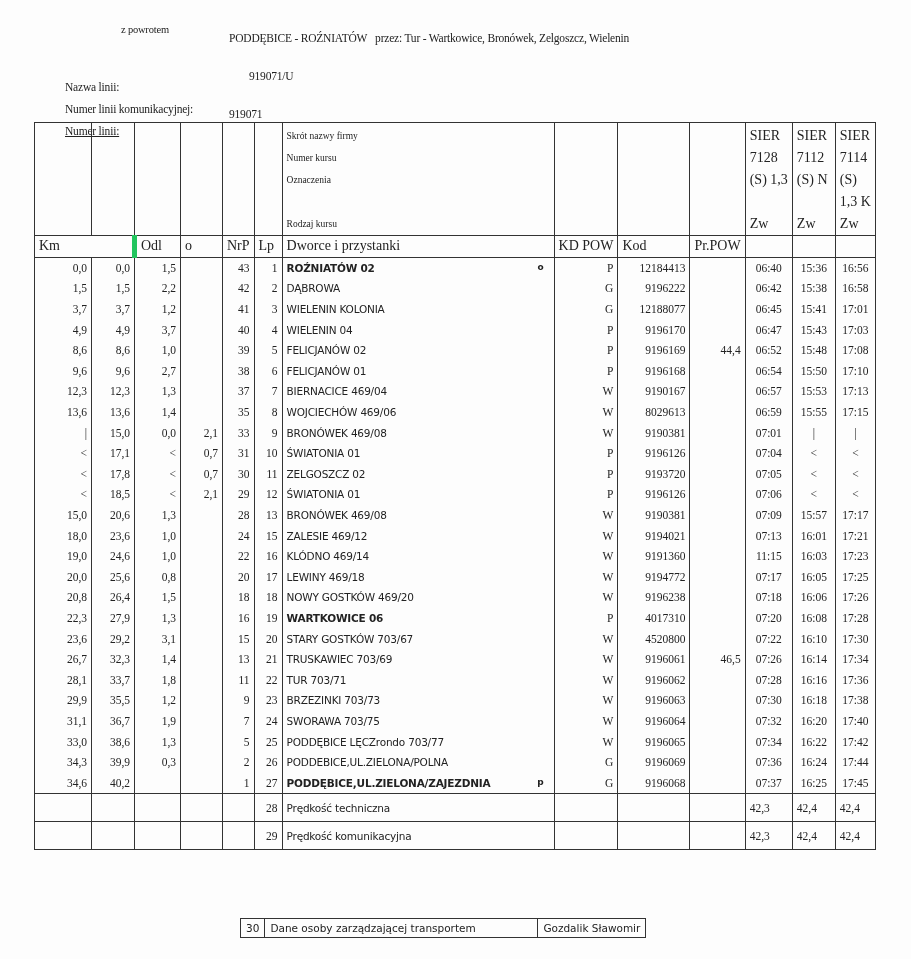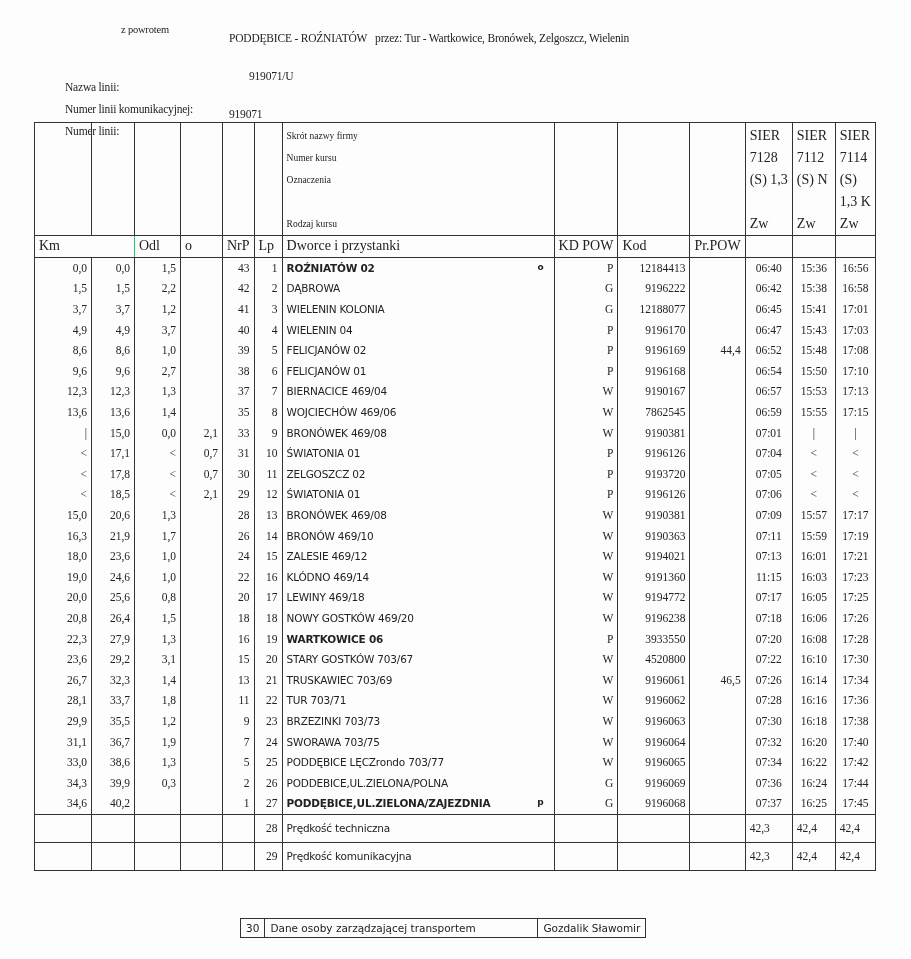--- a/index.html
+++ b/index.html
@@ -35,21 +35,21 @@
   table.box td { border: 1.5px solid #333; padding: 1px 5px; height: 16px; }
 </style>
 </head>
 <body>
 
 <div class="hdr" style="left:121px; top:24px; font-size:10.5px;">z powrotem</div>
 <div class="hdr hdr-label" style="top:48px;">Nazwa linii:</div>
 <div class="hdr hdr-value" style="top:32px; white-space:pre;">PODDĘBICE - ROŹNIATÓW   przez: Tur - Wartkowice, Bronówek, Zelgoszcz, Wielenin</div>
 <div class="hdr hdr-label" style="top:70px;">Numer linii komunikacyjnej:</div>
 <div class="hdr hdr-value" style="top:70px;margin-left:20px;">919071/U</div>
-<div class="hdr hdr-label" style="top:92px;">Numer linii:</div>
+<div class="hdr hdr-label" style="top:92px;text-decoration:underline;">Numer linii:</div>
 <div class="hdr hdr-value" style="top:92px;margin-top:16px;">919071</div>
 
 <table class="tt">
   <colgroup>
     <col style="width:57px">
       <col style="width:43px">
       <col style="width:46px">
       <col style="width:42px">
     <col style="width:27px">
       <col style="width:28px">
@@ -95,21 +95,21 @@
       </td>
       <td class="hcell sml">
         <div>SIER</div>
         <div>7114</div>
         <div>(S)</div>
         <div>1,3 K</div>
         <div>Zw</div>
       </td>
     </tr>
     <tr class="sep">
-      <td colspan="2" class="sml" style="border-right:1px solid #22c55e;">Km</td>
+      <td colspan="2" class="sml" style="border-right:5px solid #22c55e;">Km</td>
       <td class="sml">Odl</td>
       <td class="sml">o</td>
       <td class="sml">NrP</td>
       <td class="sml">Lp</td>
       <td class="sml">Dworce i przystanki</td>
       <td class="sml">KD POW</td>
       <td class="sml">Kod</td>
       <td class="sml">Pr.POW</td>
       <td></td>
       <td></td>
@@ -224,21 +224,21 @@
       </tr>
       <tr>
         <td class="r">13,6</td>
         <td class="r">13,6</td>
         <td class="r">1,4</td>
         <td class="r"></td>
         <td class="r">35</td>
         <td class="r">8</td>
         <td class="stop"><span>WOJCIECHÓW 469/06</span></td>
         <td class="r">W</td>
-        <td class="r">7862545</td>
+        <td class="r">8029613</td>
         <td class="r"></td>
         <td class="c">06:59</td>
         <td class="c">15:55</td>
         <td class="c">17:15</td>
       </tr>
       <tr>
         <td class="r">|</td>
         <td class="r">15,0</td>
         <td class="r">0,0</td>
         <td class="r">2,1</td>
@@ -306,35 +306,20 @@
         <td class="r">13</td>
         <td class="stop"><span>BRONÓWEK 469/08</span></td>
         <td class="r">W</td>
         <td class="r">9190381</td>
         <td class="r"></td>
         <td class="c">07:09</td>
         <td class="c">15:57</td>
         <td class="c">17:17</td>
       </tr>
       <tr>
-        <td class="r">16,3</td>
-        <td class="r">21,9</td>
-        <td class="r">1,7</td>
-        <td class="r"></td>
-        <td class="r">26</td>
-        <td class="r">14</td>
-        <td class="stop"><span>BRONÓW 469/10</span></td>
-        <td class="r">W</td>
-        <td class="r">9190363</td>
-        <td class="r"></td>
-        <td class="c">07:11</td>
-        <td class="c">15:59</td>
-        <td class="c">17:19</td>
-      </tr>
-      <tr>
         <td class="r">18,0</td>
         <td class="r">23,6</td>
         <td class="r">1,0</td>
         <td class="r"></td>
         <td class="r">24</td>
         <td class="r">15</td>
         <td class="stop"><span>ZALESIE  469/12</span></td>
         <td class="r">W</td>
         <td class="r">9194021</td>
         <td class="r"></td>
@@ -389,21 +374,21 @@
       </tr>
       <tr>
         <td class="r">22,3</td>
         <td class="r">27,9</td>
         <td class="r">1,3</td>
         <td class="r"></td>
         <td class="r">16</td>
         <td class="r">19</td>
         <td class="stop bold"><span>WARTKOWICE 06</span></td>
         <td class="r">P</td>
-        <td class="r">3933550</td>
+        <td class="r">4017310</td>
         <td class="r"></td>
         <td class="c">07:20</td>
         <td class="c">16:08</td>
         <td class="c">17:28</td>
       </tr>
       <tr>
         <td class="r">23,6</td>
         <td class="r">29,2</td>
         <td class="r">3,1</td>
         <td class="r"></td>

